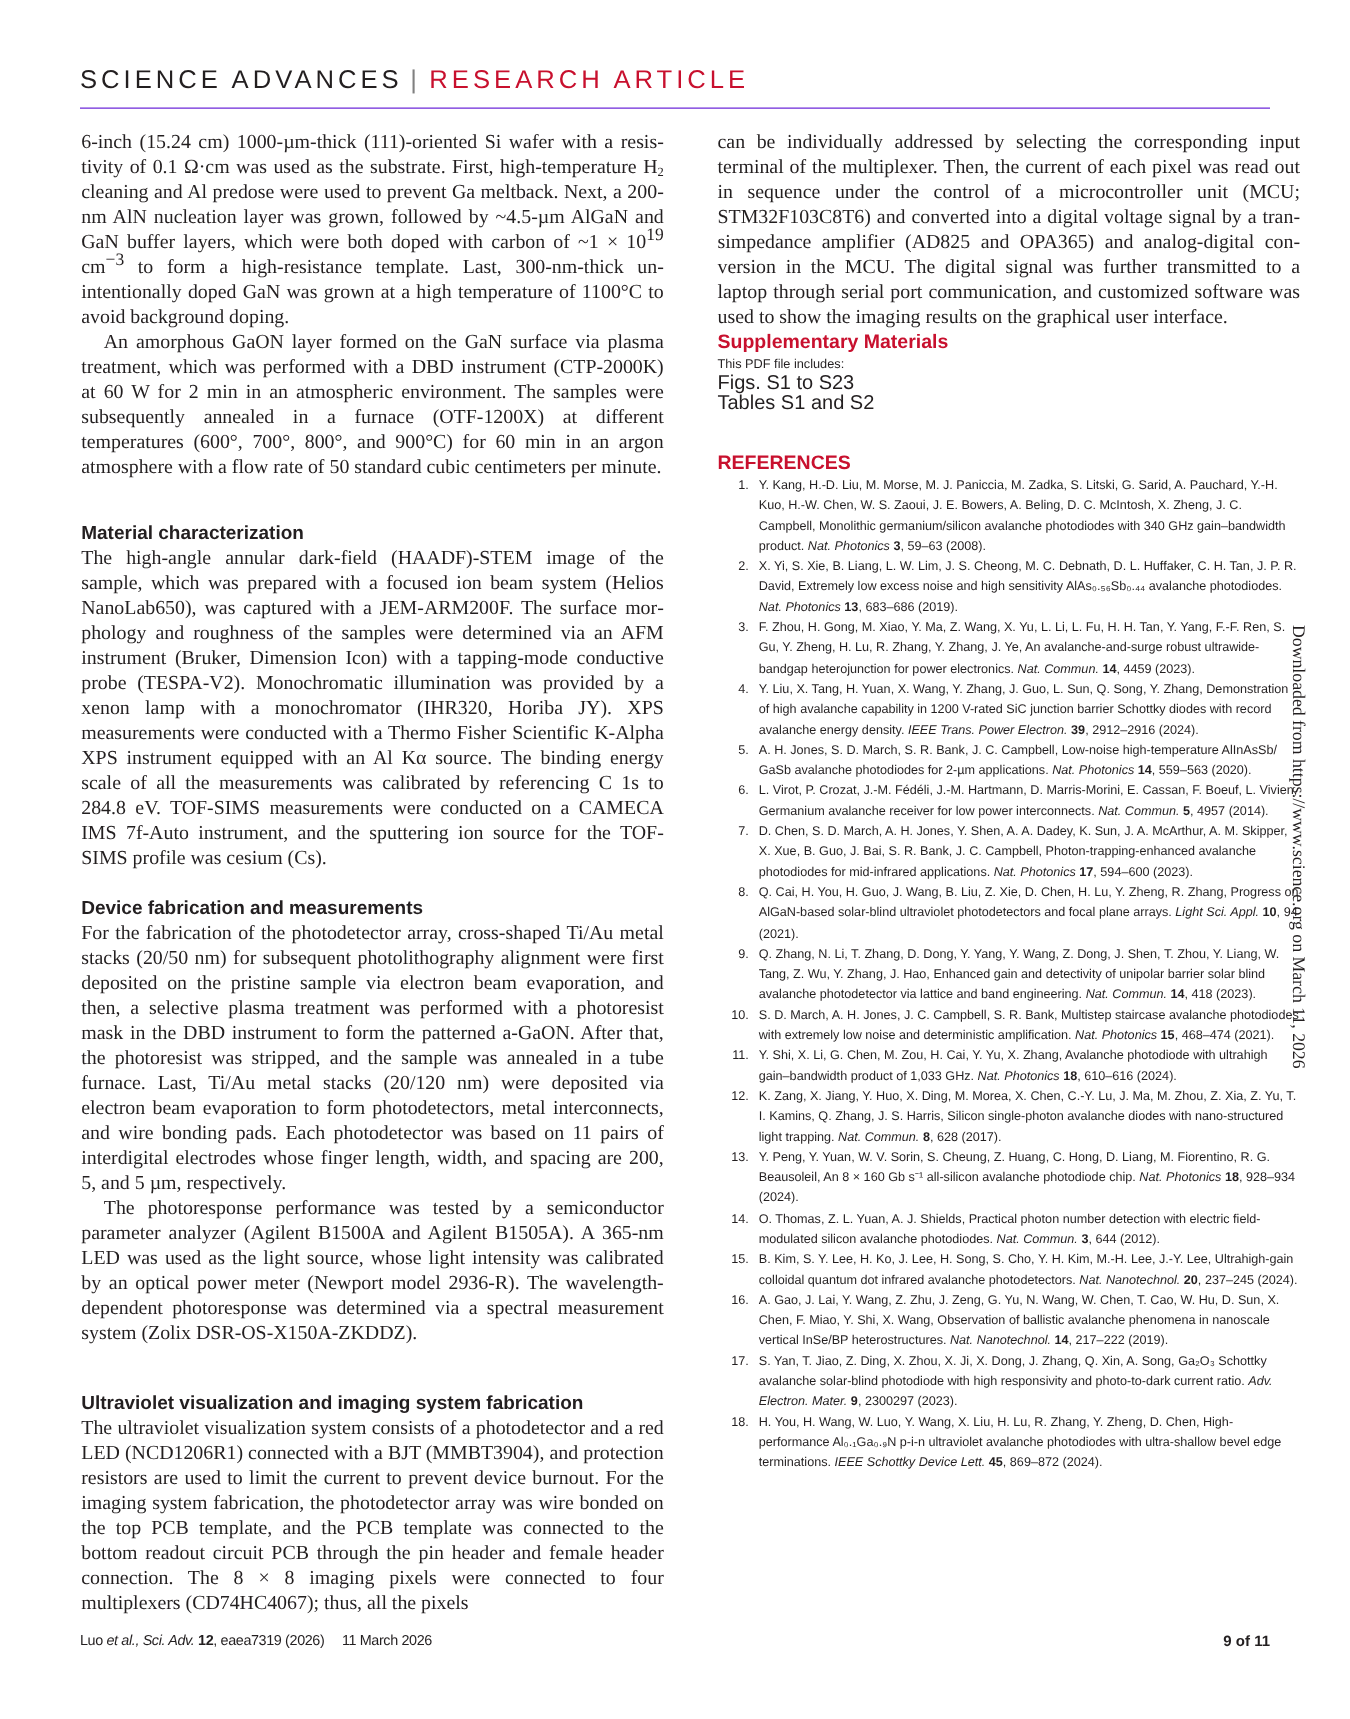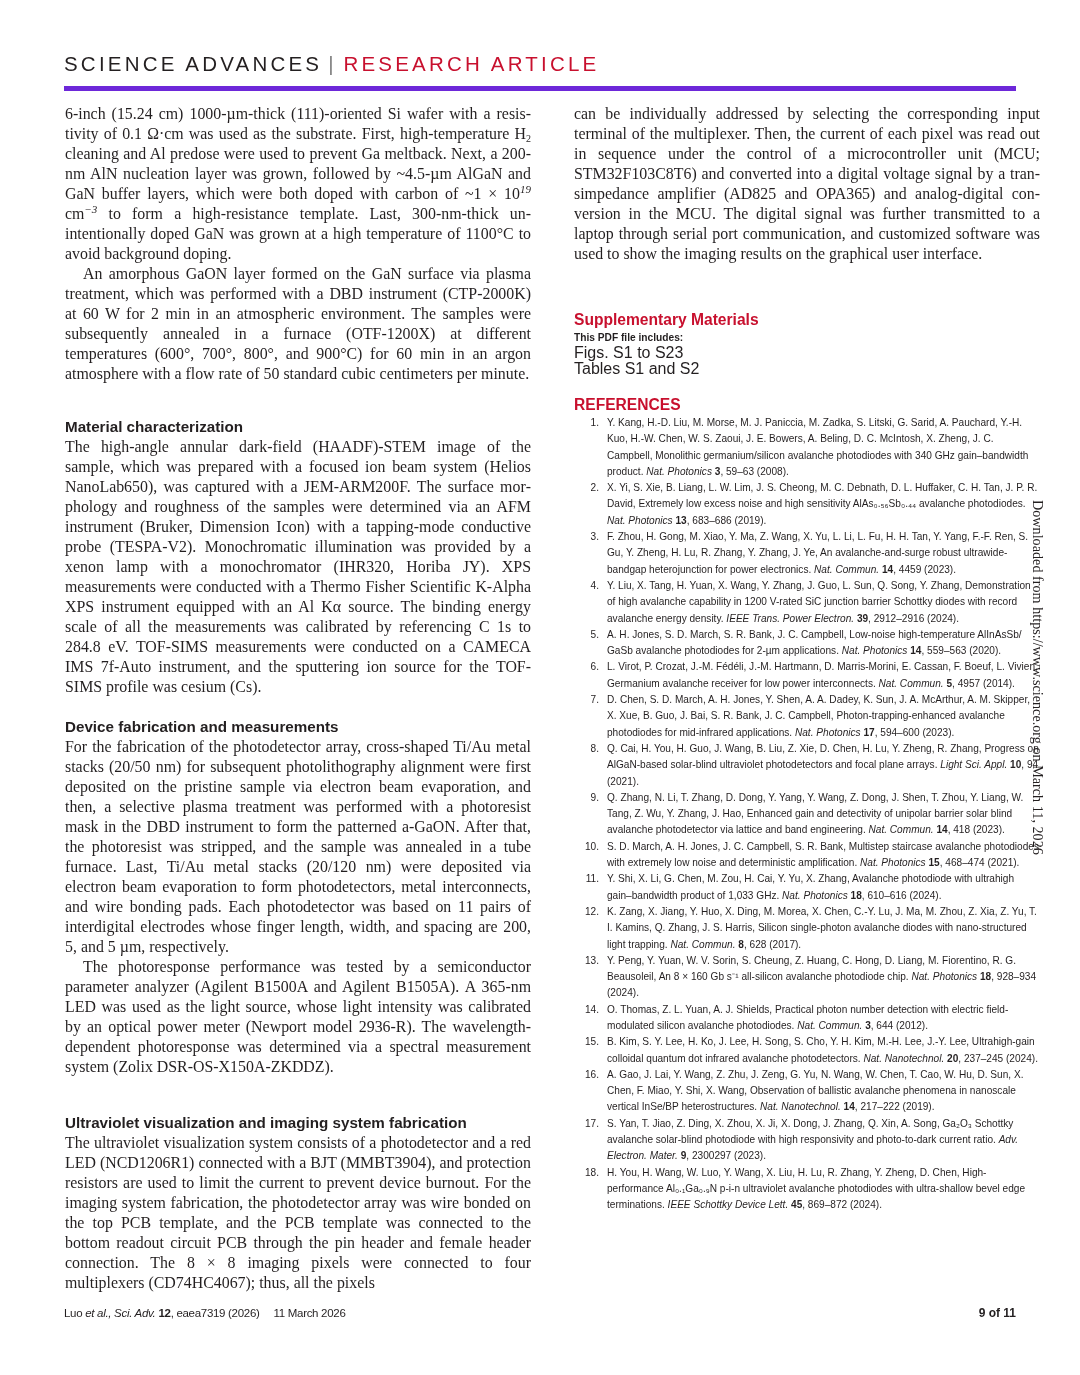--- a/index.html
+++ b/index.html
@@ -1,34 +1,34 @@
 <!DOCTYPE html>
 <html><head>
 <meta charset="utf-8">
 <style>
   html, body { margin: 0; padding: 0; background: #ffffff; }
   body { width: 1080px; height: 1375px; position: relative; overflow: hidden; color: #231f20; }
-  .header { position: absolute; left: 64px; top: 52px; width: 952px; height: 34px; border-bottom: 5px solid #6d28d9; }
+  .header { position: absolute; left: 64px; top: 52px; width: 952px; height: 34px; border-bottom: 1px solid #6d28d9; }
   .header .journal { font-family: "Liberation Sans", sans-serif; font-size: 20.5px; letter-spacing: 3.2px; color: #231f20; }
   .header .sep { font-family: "Liberation Sans", sans-serif; font-size: 20.5px; color: #808080; margin: 0 6px 0 2px; }
   .header .section { font-family: "Liberation Sans", sans-serif; font-size: 20.5px; letter-spacing: 3.2px; color: #c8102e; }
 
   .col { position: absolute; top: 104px; width: 466px; }
   .col-left { left: 65px; }
   .col-right { left: 574px; }
 
   .body-p { font-family: "Liberation Serif", serif; font-size: 15.9px; line-height: 20px; text-align: justify; margin: 0; hyphens: manual; }
   .body-p.indent { text-indent: 18px; }
   .sub { font-size: 10px; vertical-align: -3px; line-height: 0; }
-  .sup { font-size: 11px; vertical-align: 6px; line-height: 0; font-style: italic; }
+  .sup { font-size: 14px; vertical-align: 6px; line-height: 0; }
 
   .sec-head { font-family: "Liberation Sans", sans-serif; font-weight: bold; font-size: 15.2px; line-height: 20px; margin: 14px 0 0 0; color: #231f20; }
 
   .red-head { font-family: "Liberation Sans", sans-serif; font-weight: bold; font-size: 15.6px; color: #c8102e; margin: 0; line-height: 20px; }
-  .supp-sub { font-family: "Liberation Sans", sans-serif; font-weight: bold; font-size: 10.2px; line-height: 15px; margin: 0; }
+  .supp-sub { font-family: "Liberation Sans", sans-serif; font-weight: normal; font-size: 10.2px; line-height: 15px; margin: 0; }
   .supp-line { font-family: Liberation Sans, sans-serif; font-size: 16px; line-height: 16px; margin: 0; }
 
   .refs { list-style: none; margin: 0; padding: 0; }
   .ref { position: relative; padding-left: 33px; font-family: "Liberation Sans", sans-serif; font-size: 10.1px; line-height: 16.3px; color: #231f20; }
   .ref .num { position: absolute; left: 0; width: 25px; text-align: right; }
   .ref i { }
   .ref b { font-weight: bold; }
 
   .footer-left { position: absolute; left: 64px; top: 1307px; font-family: "Liberation Sans", sans-serif; font-size: 11.5px; letter-spacing: -0.3px; }
   .footer-right { position: absolute; right: 64px; top: 1306px; font-family: "Liberation Sans", sans-serif; font-size: 12px; font-weight: bold; }
@@ -55,28 +55,28 @@
   <p class="body-p">For the fabrication of the photodetector array, cross-shaped Ti/Au metal stacks (20/50 nm) for subsequent photolithography alignment were first deposited on the pristine sample via electron beam evapo­ration, and then, a selective plasma treatment was performed with a photoresist mask in the DBD instrument to form the patterned a-GaON. After that, the photoresist was stripped, and the sample was annealed in a tube furnace. Last, Ti/Au metal stacks (20/120 nm) were deposited via electron beam evaporation to form photodetec­tors, metal interconnects, and wire bonding pads. Each photodetec­tor was based on 11 pairs of interdigital electrodes whose finger length, width, and spacing are 200, 5, and 5 µm, respectively.</p>
   <p class="body-p indent">The photoresponse performance was tested by a semiconductor parameter analyzer (Agilent B1500A and Agilent B1505A). A 365-nm LED was used as the light source, whose light intensity was calibrated by an optical power meter (Newport model 2936-R). The wavelength-dependent photoresponse was determined via a spectral measure­ment system (Zolix DSR-OS-X150A-ZKDDZ).</p>
 
   <h3 class="sec-head" style="margin-top:36px">Ultraviolet visualization and imaging system fabrication</h3>
   <p class="body-p">The ultraviolet visualization system consists of a photodetector and a red LED (NCD1206R1) connected with a BJT (MMBT3904), and protection resistors are used to limit the current to prevent device burnout. For the imaging system fabrication, the photodetector ar­ray was wire bonded on the top PCB template, and the PCB template was connected to the bottom readout circuit PCB through the pin header and female header connection. The 8 × 8 imaging pixels were connected to four multiplexers (CD74HC4067); thus, all the pixels</p>
 </div>
 
 <div class="col col-right">
   <p class="body-p">can be individually addressed by selecting the corresponding input terminal of the multiplexer. Then, the current of each pixel was read out in sequence under the control of a microcontroller unit (MCU; STM32F103C8T6) and converted into a digital voltage signal by a tran­simpedance amplifier (AD825 and OPA365) and analog-digital con­version in the MCU. The digital signal was further transmitted to a laptop through serial port communication, and customized software was used to show the imaging results on the graphical user interface.</p>
 
-  <div style="margin-top:46px">
+  <div style="">
     <h3 class="red-head">Supplementary Materials</h3>
     <p class="supp-sub">This PDF file includes:</p>
     <p class="supp-line">Figs. S1 to S23</p>
     <p class="supp-line">Tables S1 and S2</p>
   </div>
 
-  <div style="margin-top:18px">
+  <div style="margin-top:30px">
     <h3 class="red-head">REFERENCES</h3>
     <ol class="refs" id="ref-list">
         <li class="ref"><span class="num">1.</span><span>Y. Kang, H.-D. Liu, M. Morse, M. J. Paniccia, M. Zadka, S. Litski, G. Sarid, A. Pauchard, Y.-H. Kuo, H.-W. Chen, W. S. Zaoui, J. E. Bowers, A. Beling, D. C. McIntosh, X. Zheng, J. C. Campbell, Monolithic germanium/silicon avalanche photodiodes with 340 GHz gain–bandwidth product. </span><i>Nat. Photonics</i><span> </span><b>3</b><span>, 59–63 (2008).</span></li>
         <li class="ref"><span class="num">2.</span><span>X. Yi, S. Xie, B. Liang, L. W. Lim, J. S. Cheong, M. C. Debnath, D. L. Huffaker, C. H. Tan, J. P. R. David, Extremely low excess noise and high sensitivity AlAs₀.₅₆Sb₀.₄₄ avalanche photodiodes. </span><i>Nat. Photonics</i><span> </span><b>13</b><span>, 683–686 (2019).</span></li>
         <li class="ref"><span class="num">3.</span><span>F. Zhou, H. Gong, M. Xiao, Y. Ma, Z. Wang, X. Yu, L. Li, L. Fu, H. H. Tan, Y. Yang, F.-F. Ren, S. Gu, Y. Zheng, H. Lu, R. Zhang, Y. Zhang, J. Ye, An avalanche-and-surge robust ultrawide-bandgap heterojunction for power electronics. </span><i>Nat. Commun.</i><span> </span><b>14</b><span>, 4459 (2023).</span></li>
         <li class="ref"><span class="num">4.</span><span>Y. Liu, X. Tang, H. Yuan, X. Wang, Y. Zhang, J. Guo, L. Sun, Q. Song, Y. Zhang, Demonstration of high avalanche capability in 1200 V-rated SiC junction barrier Schottky diodes with record avalanche energy density. </span><i>IEEE Trans. Power Electron.</i><span> </span><b>39</b><span>, 2912–2916 (2024).</span></li>
         <li class="ref"><span class="num">5.</span><span>A. H. Jones, S. D. March, S. R. Bank, J. C. Campbell, Low-noise high-temperature AlInAsSb/ GaSb avalanche photodiodes for 2-µm applications. </span><i>Nat. Photonics</i><span> </span><b>14</b><span>, 559–563 (2020).</span></li>
         <li class="ref"><span class="num">6.</span><span>L. Virot, P. Crozat, J.-M. Fédéli, J.-M. Hartmann, D. Marris-Morini, E. Cassan, F. Boeuf, L. Vivien, Germanium avalanche receiver for low power interconnects. </span><i>Nat. Commun.</i><span> </span><b>5</b><span>, 4957 (2014).</span></li>
         <li class="ref"><span class="num">7.</span><span>D. Chen, S. D. March, A. H. Jones, Y. Shen, A. A. Dadey, K. Sun, J. A. McArthur, A. M. Skipper, X. Xue, B. Guo, J. Bai, S. R. Bank, J. C. Campbell, Photon-trapping-enhanced avalanche photodiodes for mid-infrared applications. </span><i>Nat. Photonics</i><span> </span><b>17</b><span>, 594–600 (2023).</span></li>
         <li class="ref"><span class="num">8.</span><span>Q. Cai, H. You, H. Guo, J. Wang, B. Liu, Z. Xie, D. Chen, H. Lu, Y. Zheng, R. Zhang, Progress on AlGaN-based solar-blind ultraviolet photodetectors and focal plane arrays. </span><i>Light Sci. Appl.</i><span> </span><b>10</b><span>, 94 (2021).</span></li>

